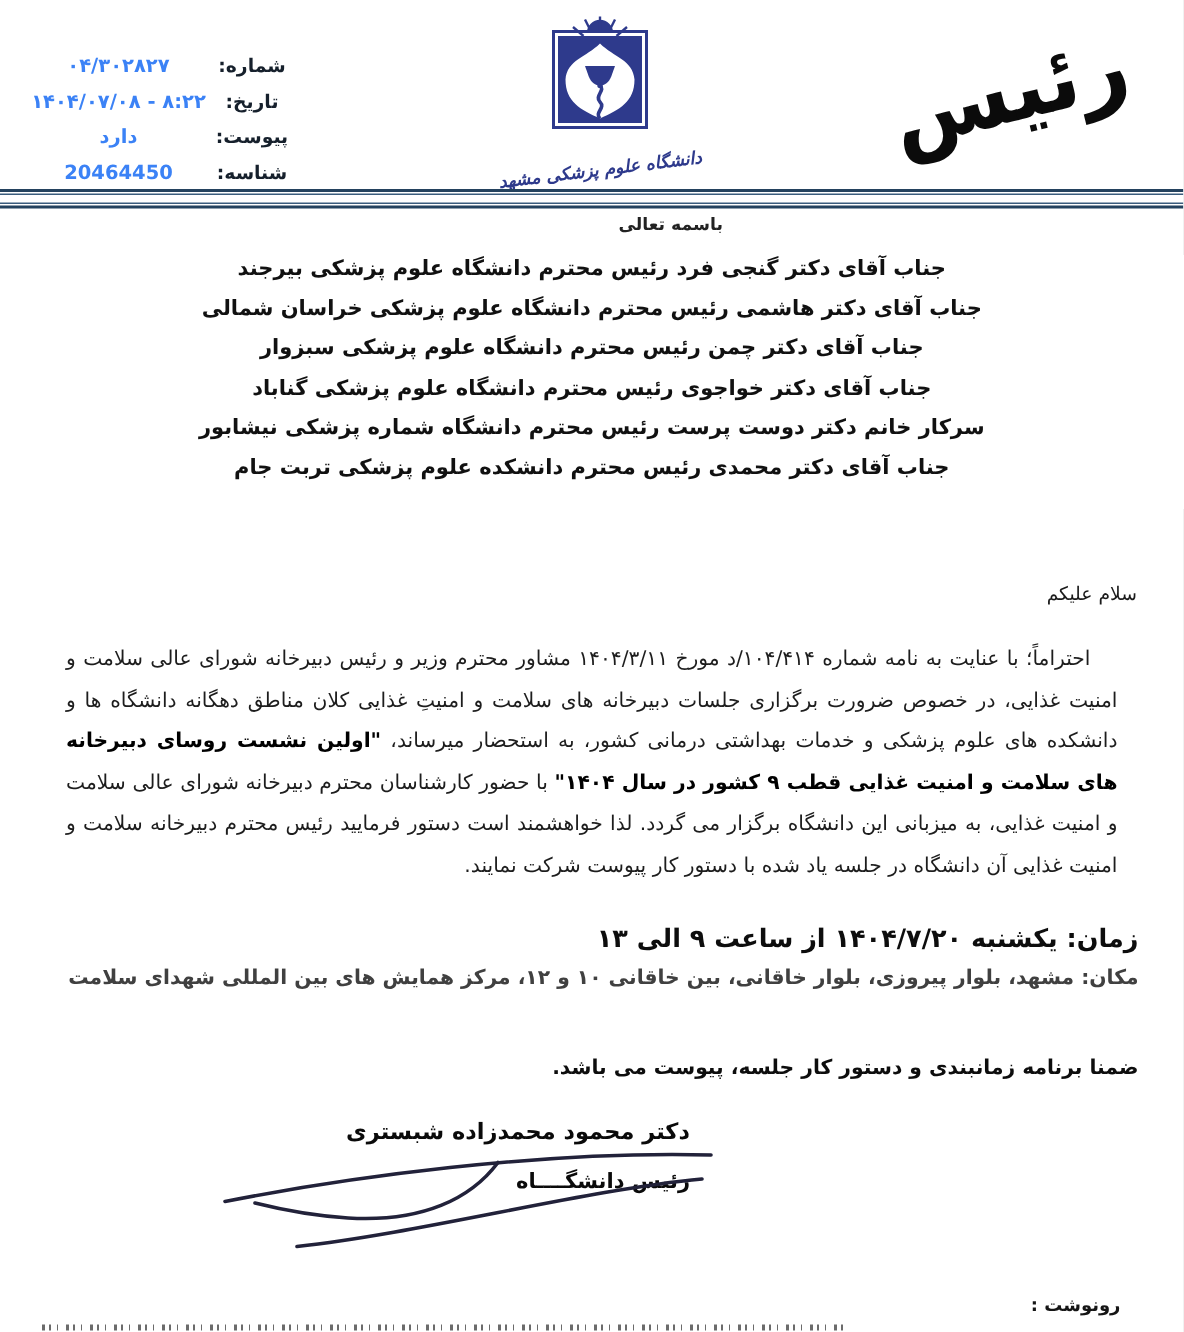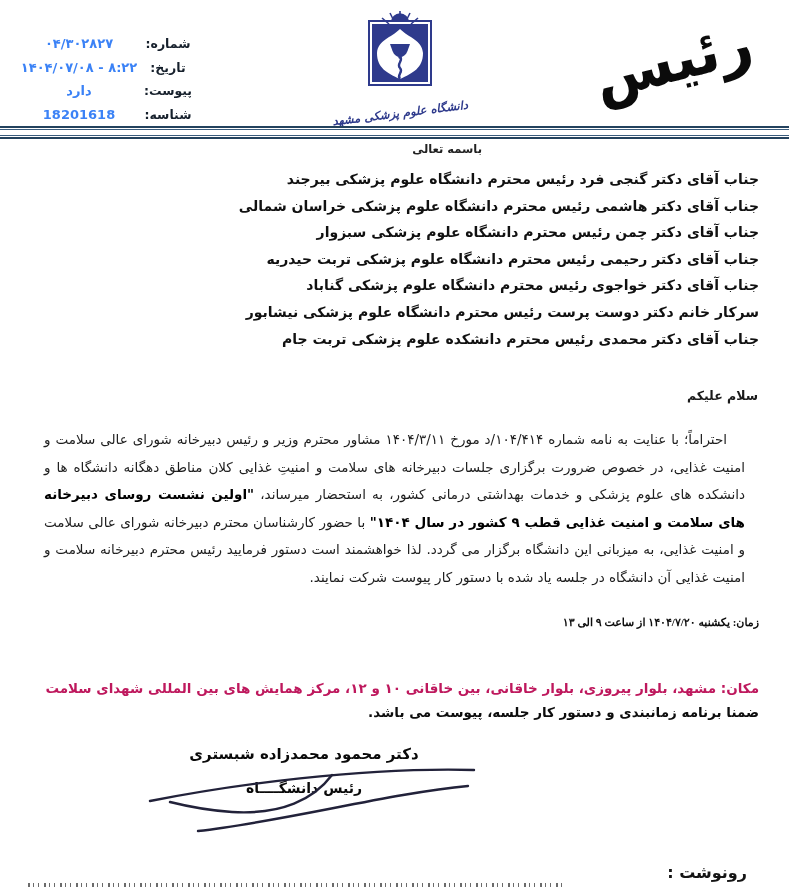--- a/index.html
+++ b/index.html
@@ -27,37 +27,37 @@
   .field-value{flex:1;font-size:13px;font-weight:bold;color:#3b82f6;text-align:center;}
   
   .divider{position:absolute;top:126px;left:0;width:789px;}
   .divider .l1{height:2px;background:#24425e;}
   .divider .g1{height:1px;}
   .divider .l2{height:1px;background:#3a5c7d;}
   .divider .g2{height:5px;}
   
   .besmele{position:absolute;top:142px;right:307px;font-size:11.5px;font-weight:bold;color:#222;}
   .recipients{position:absolute;top:166px;right:30px;left:30px;text-align:right;}
-  .recipient-line{font-size:14px;font-weight:bold;line-height:26.6px;color:#111;}
-  .salutation{position:absolute;top:388px;right:31px;font-size:12.5px;font-weight:bold;color:#1a1a1a;}
+  .recipient-line{font-size:14px;font-weight:bold;line-height:26.6px;color:#111;text-align:center;}
+  .salutation{position:absolute;top:388px;right:31px;font-size:12.5px;font-weight:normal;color:#1a1a1a;}
   .body-par{
     position:absolute;top:412px;right:30px;left:30px;margin:14px;
     font-size:13.5px;line-height:27.6px;text-align:justify;color:#1d1d1d;text-indent:18px;
   }
   .body-par b{font-weight:bold;color:#000;}
-  .time-line{position:absolute;top:616px;right:30px;font-size:11px;font-weight:bold;color:#0d0d0d;font-family:Liberation Serif, serif;}
-  .place-line{position:absolute;top:644px;right:30px;font-size:13.5px;font-weight:bold;color:#be185d;margin-top:36px;}
+  .time-line{position:absolute;top:616px;right:30px;font-size:17px;font-weight:bold;color:#0d0d0d;}
+  .place-line{position:absolute;top:644px;right:30px;font-size:13.5px;font-weight:bold;color:#404040;}
   .attach-note{position:absolute;top:704px;right:30px;font-size:13.5px;font-weight:bold;color:#0d0d0d;}
   
-  .signature{position:absolute;top:745px;left:148px;width:312px;text-align:center;}
+  .signature{position:absolute;top:745px;left:148px;width:312px;}
   .sig-name{font-size:15px;font-weight:bold;color:#0a0a0a;}
   .sig-title{font-size:14px;font-weight:bold;color:#0a0a0a;margin-top:17px;}
   .scrawl{position:absolute;left:-12px;top:14px;pointer-events:none;}
   
-  .copies-label{position:absolute;top:863px;right:42px;font-size:16px;font-weight:bold;color:#151515;}
+  .copies-label{position:absolute;top:863px;right:42px;font-size:12px;font-weight:bold;color:#151515;}
   .clipped-line{
     position:absolute;top:883px;left:28px;width:534px;height:4px;opacity:.75;
     background:repeating-linear-gradient(90deg,#3a3a3a 0 2px,transparent 2px 5px,#3a3a3a 5px 6px,transparent 6px 10px,#3a3a3a 10px 11px,transparent 11px 16px);
   }
 </style>
 </head>
 <body>
 
 <div class="page">
 
@@ -94,43 +94,42 @@
     <div class="field-row">
       <span class="field-label">تاریخ:</span>
       <span class="field-value">۸:۲۲ - ۱۴۰۴/۰۷/۰۸</span>
     </div>
     <div class="field-row">
       <span class="field-label">پیوست:</span>
       <span class="field-value">دارد</span>
     </div>
     <div class="field-row">
       <span class="field-label">شناسه:</span>
-      <span class="field-value">18201618</span>
+      <span class="field-value">20464450</span>
     </div>
   </div>
 
   <div class="divider">
     <div class="l1"></div>
       <div class="g1"></div>
       <div class="l2"></div>
     <div class="g2"></div>
     <div class="l2"></div>
       <div class="g1"></div>
       <div class="l1"></div>
   </div>
 
   <div class="besmele">باسمه تعالی</div>
 
   <div class="recipients">
     <div class="recipient-line">جناب آقای دکتر گنجی فرد رئیس محترم دانشگاه علوم پزشکی بیرجند</div>
     <div class="recipient-line">جناب آقای دکتر هاشمی رئیس محترم دانشگاه علوم پزشکی خراسان شمالی</div>
     <div class="recipient-line">جناب آقای دکتر چمن رئیس محترم دانشگاه علوم پزشکی سبزوار</div>
-    <div class="recipient-line">جناب آقای دکتر رحیمی رئیس محترم دانشگاه علوم پزشکی تربت حیدریه</div>
     <div class="recipient-line">جناب آقای دکتر خواجوی رئیس محترم دانشگاه علوم پزشکی گناباد</div>
-    <div class="recipient-line">سرکار خانم دکتر دوست پرست رئیس محترم دانشگاه علوم پزشکی نیشابور</div>
+    <div class="recipient-line">سرکار خانم دکتر دوست پرست رئیس محترم دانشگاه شماره پزشکی نیشابور</div>
     <div class="recipient-line">جناب آقای دکتر محمدی رئیس محترم دانشکده علوم پزشکی تربت جام</div>
   </div>
 
   <div class="salutation">سلام علیکم</div>
 
   <p class="body-par"><span>احتراماً؛ با عنایت به نامه شماره ۱۰۴/۴۱۴/د مورخ ۱۴۰۴/۳/۱۱ مشاور محترم وزیر و رئیس دبیرخانه شورای عالی سلامت و امنیت غذایی، در خصوص ضرورت برگزاری جلسات دبیرخانه های سلامت و امنیتِ غذایی کلان مناطق دهگانه دانشگاه ها و دانشکده های علوم پزشکی و خدمات بهداشتی درمانی کشور، به استحضار میرساند، </span><b>"اولین نشست روسای دبیرخانه های سلامت و امنیت غذایی قطب ۹ کشور در سال ۱۴۰۴"</b><span> با حضور کارشناسان محترم دبیرخانه شورای عالی سلامت و امنیت غذایی، به میزبانی این دانشگاه برگزار می گردد. لذا خواهشمند است دستور فرمایید رئیس محترم دبیرخانه سلامت و امنیت غذایی آن دانشگاه در جلسه یاد شده با دستور کار پیوست شرکت نمایند.</span></p>
 
   <div class="time-line">زمان: یکشنبه ۱۴۰۴/۷/۲۰ از ساعت ۹ الی ۱۳</div>
   <div class="place-line">مکان: مشهد، بلوار پیروزی، بلوار خاقانی، بین خاقانی ۱۰ و ۱۲، مرکز همایش های بین المللی شهدای سلامت</div>
 

